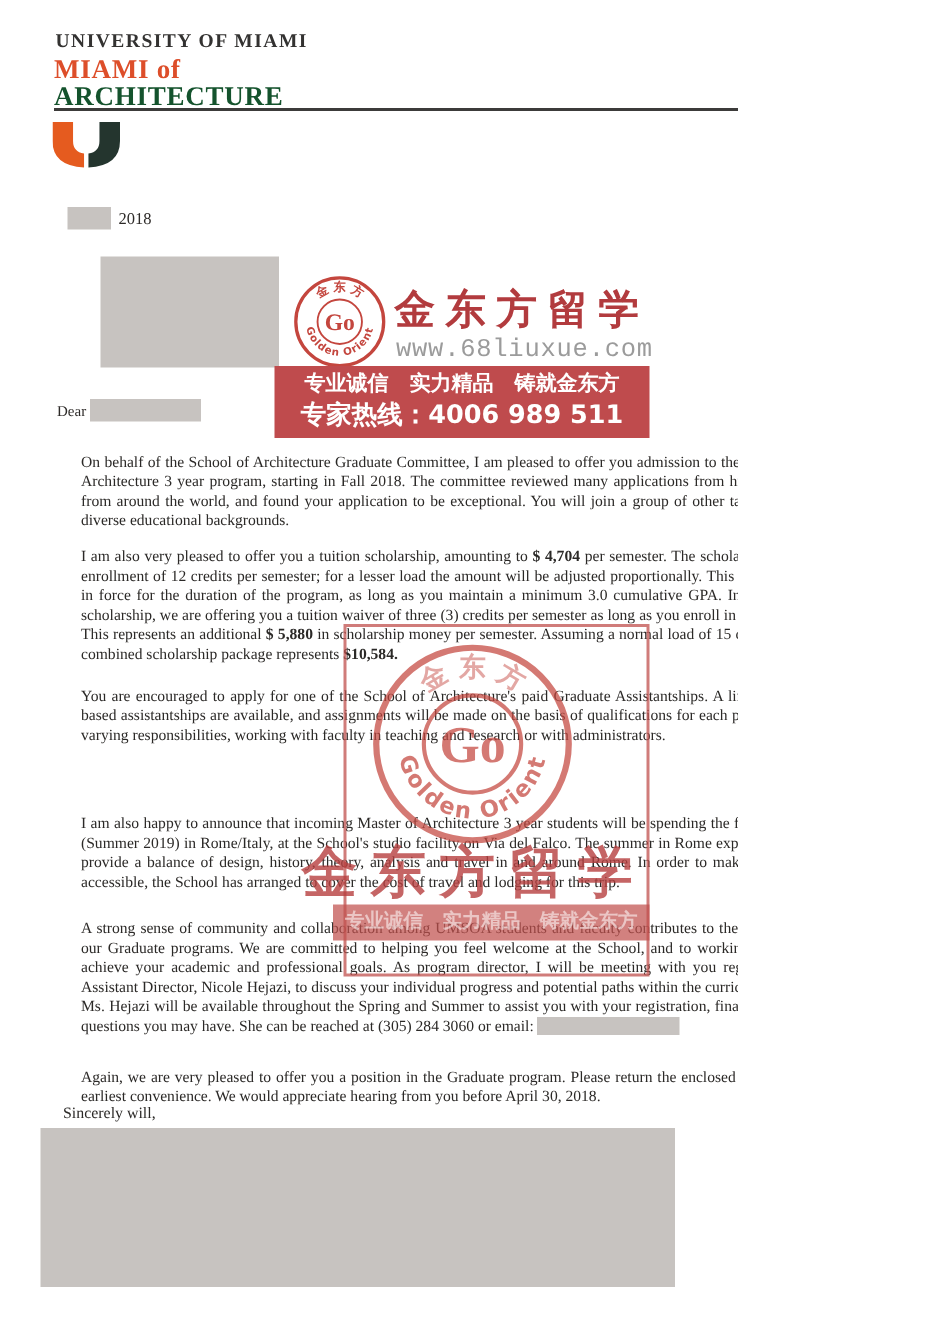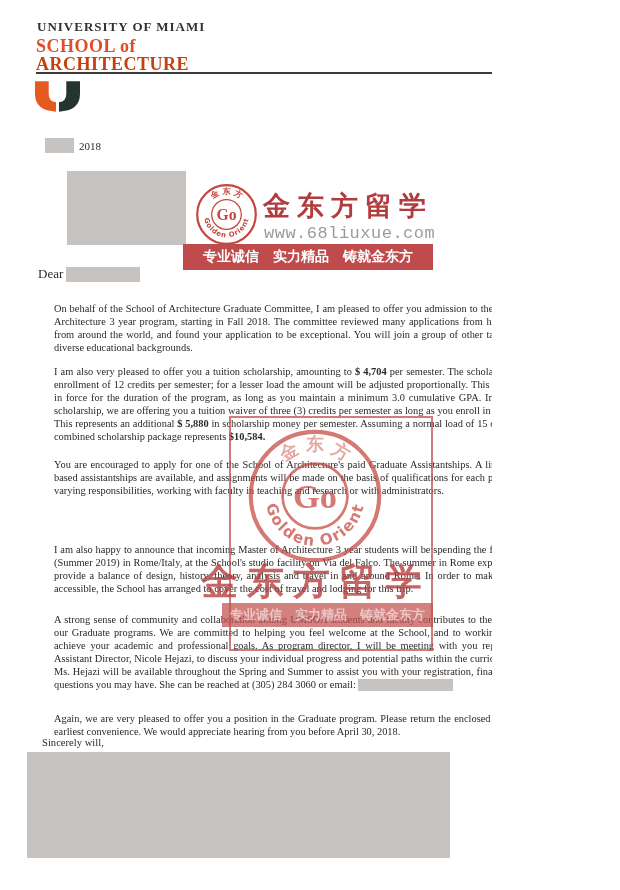--- a/index.html
+++ b/index.html
@@ -5,33 +5,33 @@
   html,body{margin:0;padding:0;background:#ffffff;}
   .page{position:relative;width:492px;height:890px;background:#ffffff;overflow:hidden;
         font-family:"Liberation Serif",serif;color:#2d2a28;}
 
   
   .univ-name{position:absolute;left:37px;top:19px;font-size:13px;font-weight:bold;
              letter-spacing:1px;color:#333231;}
   .school-line1{position:absolute;left:36px;top:36px;font-size:18px;font-weight:bold;
                 letter-spacing:0.5px;color:#DD4E2A;}
   .school-line2{position:absolute;left:36px;top:54px;font-size:18px;font-weight:bold;
-                letter-spacing:0.5px;color:#c2410c;}
+                letter-spacing:0.5px;color:#14532d;}
   .header-rule{position:absolute;left:36px;top:72px;width:556px;height:2px;background:#3c3b3a;}
   .um-logo{position:absolute;left:35px;top:81px;}
 
   
   .redaction{background:#c7c3c0;position:absolute;}
   .inline-redaction{display:inline-block;background:#c7c3c0;position:static;}
 
   
   .date-line{position:absolute;left:45px;top:138px;display:flex;align-items:center;gap:5px;
              font-size:11px;color:#2d2a28;}
   .date-redaction{display:inline-block;width:29px;height:15px;background:#c7c3c0;}
-  .salutation{position:absolute;left:38px;top:266px;font-size:13px;color:#2d2a28;}
+  .salutation{position:absolute;left:38px;top:266px;font-size:10px;color:#2d2a28;}
   .salutation .inline-redaction{width:74px;height:15px;vertical-align:-4px;margin-left:3px;}
 
   
   .para{position:absolute;left:42px;width:537px;margin:12px;font-size:10.4px;line-height:13px;
         text-align:justify;color:#2b2927;}
   .para b{font-weight:bold;}
   .p1{top:290px;} .p2{top:353px;} .p3{top:446px;} .p4{top:531px;}
   .p5{top:569px;} .p6{top:601px;} .p7{top:700px;}
   .closing{position:absolute;left:42px;top:737px;font-size:10.6px;color:#2b2927;}
   .email-redaction{width:95px;height:12px;vertical-align:-3px;}
@@ -59,21 +59,21 @@
                  background:rgba(192,80,77,0.72);color:rgba(255,255,255,0.55);
                  text-align:center;font-size:13px;font-weight:bold;
                  font-family:"DejaVu Sans",sans-serif;white-space:nowrap;}
 </style>
 </head>
 <body>
 
 <div class="page">
 
   <div class="univ-name">UNIVERSITY OF MIAMI</div>
-  <div class="school-line1">SCHOOL of</div>
+  <div class="school-line1">MIAMI of</div>
   <div class="school-line2">ARCHITECTURE</div>
   <div class="header-rule"></div>
   <svg class="um-logo" width="45" height="31" viewBox="0 0 46 31">
     <path d="M0,0 L14,0 L14,13 Q14,20.5 21.5,21.5 L21.5,31 Q0,30 0,13 Z" fill="#E55B1F"></path>
     <path d="M46,0 L32,0 L32,13 Q32,20.5 24.5,21.5 L24.5,31 Q46,30 46,13 Z" fill="#24352E"></path>
   </svg>
 
   <div class="date-line">
     <span class="date-redaction"></span>
     <span>2018</span>
@@ -107,20 +107,21 @@
       <textPath href="#arcT1" startOffset="50%" text-anchor="middle">金 东 方</textPath>
     </text>
     <text font-size="22" font-weight="bold" fill="#C4463E" letter-spacing="2" font-family="DejaVu Sans, sans-serif">
       <textPath href="#arcB1" startOffset="50%" text-anchor="middle">Golden Orient</textPath>
     </text>
   </svg>
   <div class="wm wm-top-brand">金东方留学</div>
   <div class="wm wm-top-url">www.68liuxue.com</div>
   <div class="wm wm-top-banner">
     <div class="slogan">专业诚信　实力精品　铸就金东方</div>
+    <div class="hotline">专家热线：4006 989 511</div>
   </div>
 
   <div class="wm wm-square"></div>
   <svg class="wm wm-big-stamp" width="138" height="138" viewBox="0 0 200 200">
     <defs>
       <path id="arcT2" d="M 34,100 A 66,66 0 0 1 166,100"></path>
       <path id="arcB2" d="M 28,100 A 72,72 0 0 0 172,100"></path>
     </defs>
     <circle cx="100" cy="100" r="93" fill="none" stroke="#C4463E" stroke-width="6"></circle>
     <circle cx="100" cy="100" r="47" fill="none" stroke="#C4463E" stroke-width="4"></circle>

